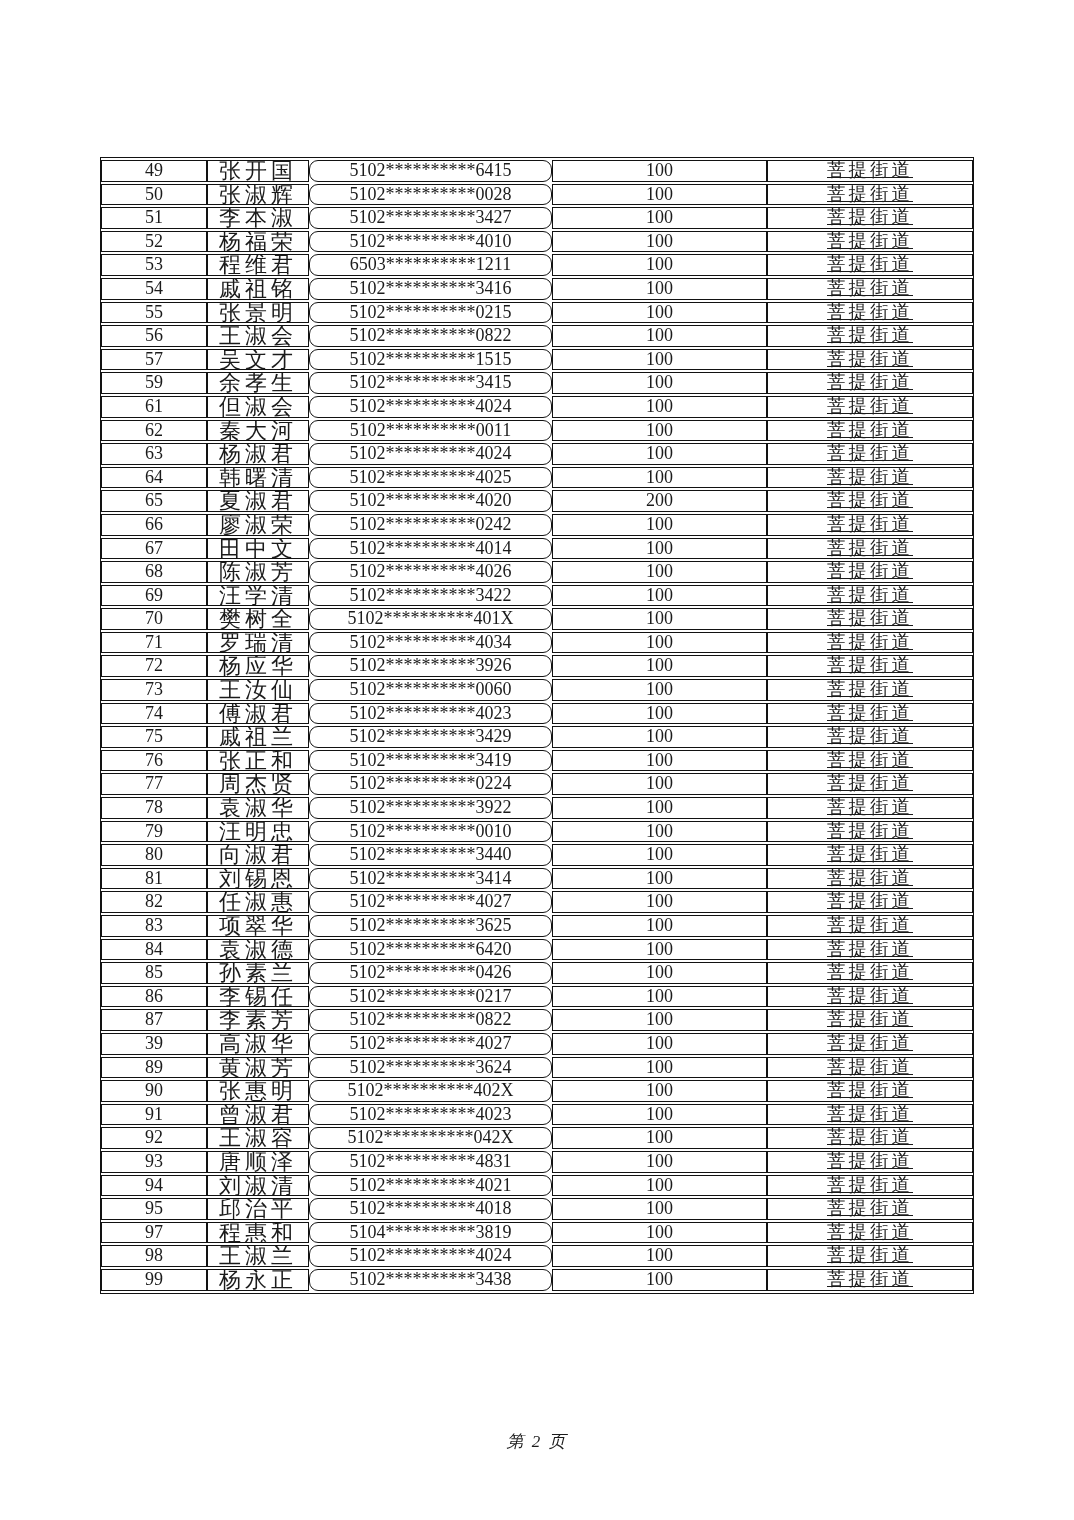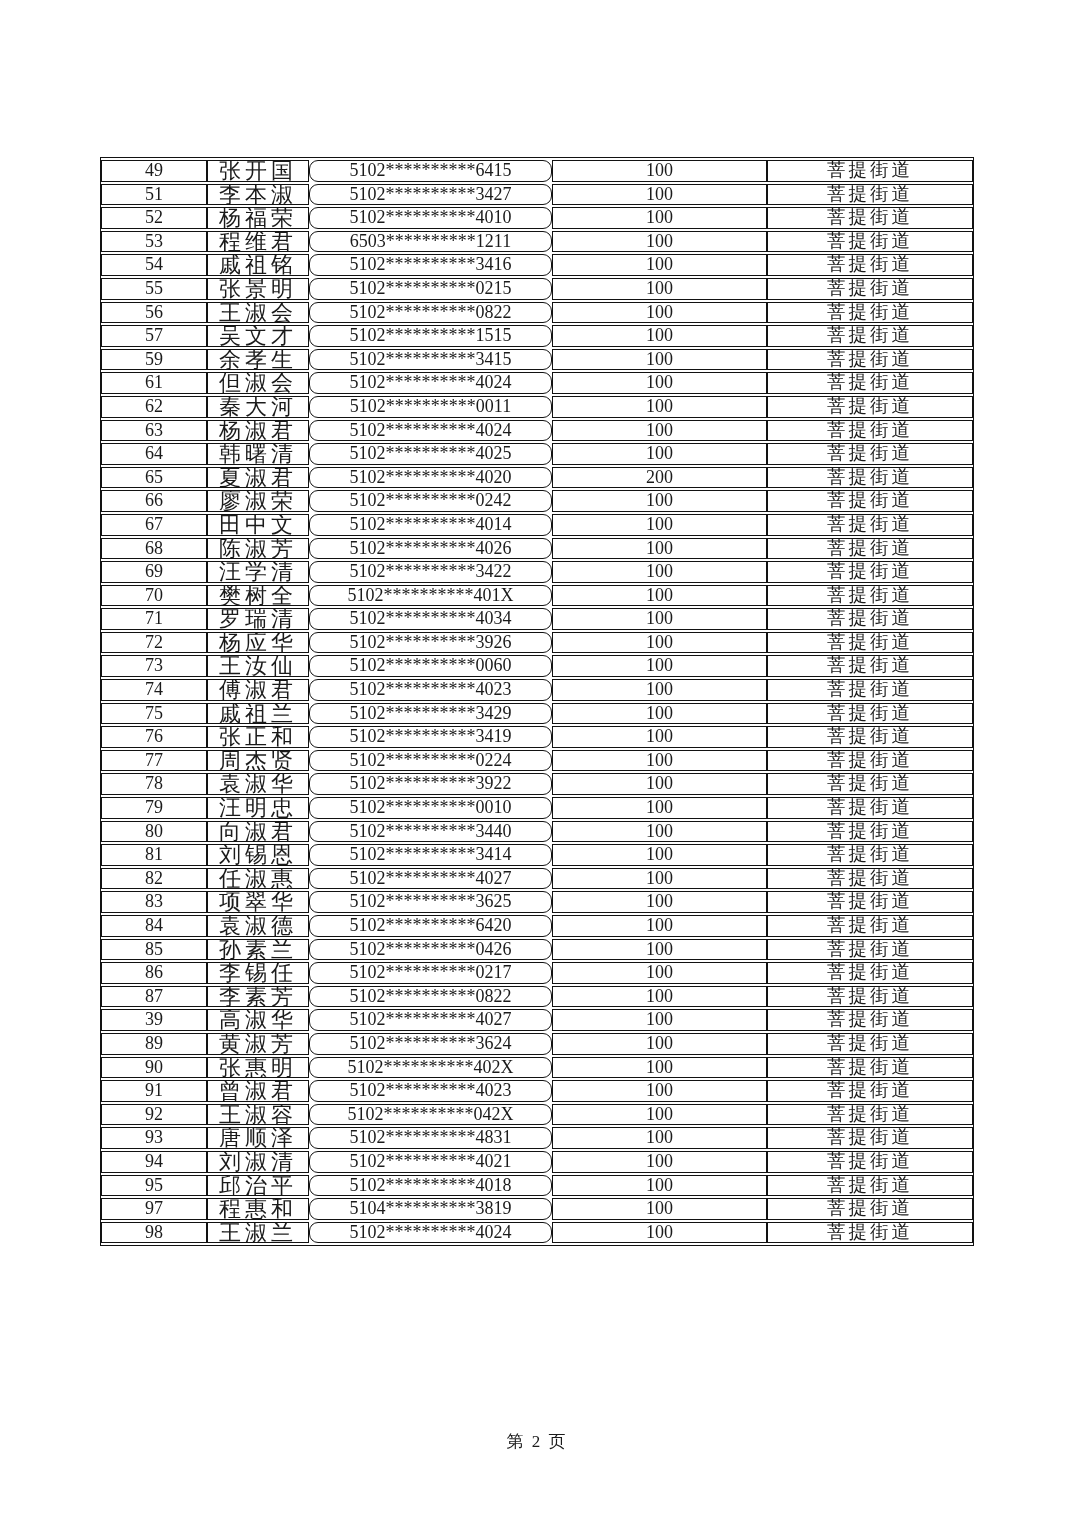--- a/index.html
+++ b/index.html
@@ -34,31 +34,32 @@
     font-size: 18px;
     white-space: nowrap;
     overflow: hidden;
   }
   col.c-index  { width: 106px; }
   col.c-name   { width: 102px; }
   col.c-id     { width: 243px; }
   col.c-amount { width: 215px; }
   col.c-street { width: 206px; }
   td.c-name   { letter-spacing: 4px; font-size: 22px; }
-  td.c-street { letter-spacing: 3px; font-size: 18.5px; }
+  td.c-street { letter-spacing: 3px; font-size: 18.5px; text-decoration: underline; }
   td.c-id     { font-size: 18px; border-radius: 9px; }
   .footer {
     position: absolute;
     left: 0;
     top: 1430px;
     width: 100%;
     text-align: center;
     font-size: 17px;
     letter-spacing: 2px;
     color: #1b1b1b;
+    font-style: italic;
   }
 </style>
 </head>
 <body>
 
 <div class="page">
 
   <table class="roster">
     <colgroup>
       <col class="c-index">
@@ -69,20 +70,27 @@
     </colgroup>
     <tbody>
   <tr>
     <td class="c-index">49</td>
     <td class="c-name">张开国</td>
     <td class="c-id">5102**********6415</td>
     <td class="c-amount">100</td>
     <td class="c-street">菩提街道</td>
   </tr>
 
+  <tr>
+    <td class="c-index">50</td>
+    <td class="c-name">张淑辉</td>
+    <td class="c-id">5102**********0028</td>
+    <td class="c-amount">100</td>
+    <td class="c-street">菩提街道</td>
+  </tr>
 
   <tr>
     <td class="c-index">51</td>
     <td class="c-name">李本淑</td>
     <td class="c-id">5102**********3427</td>
     <td class="c-amount">100</td>
     <td class="c-street">菩提街道</td>
   </tr>
 
   <tr>
@@ -433,20 +441,27 @@
   </tr>
 
   <tr>
     <td class="c-index">98</td>
     <td class="c-name">王淑兰</td>
     <td class="c-id">5102**********4024</td>
     <td class="c-amount">100</td>
     <td class="c-street">菩提街道</td>
   </tr>
 
+  <tr>
+    <td class="c-index">99</td>
+    <td class="c-name">杨永正</td>
+    <td class="c-id">5102**********3438</td>
+    <td class="c-amount">100</td>
+    <td class="c-street">菩提街道</td>
+  </tr>
 </tbody>
   </table>
 
   <div class="footer">
     <span>第 2 页</span>
   </div>
 
 </div>
 
 </body></html>

